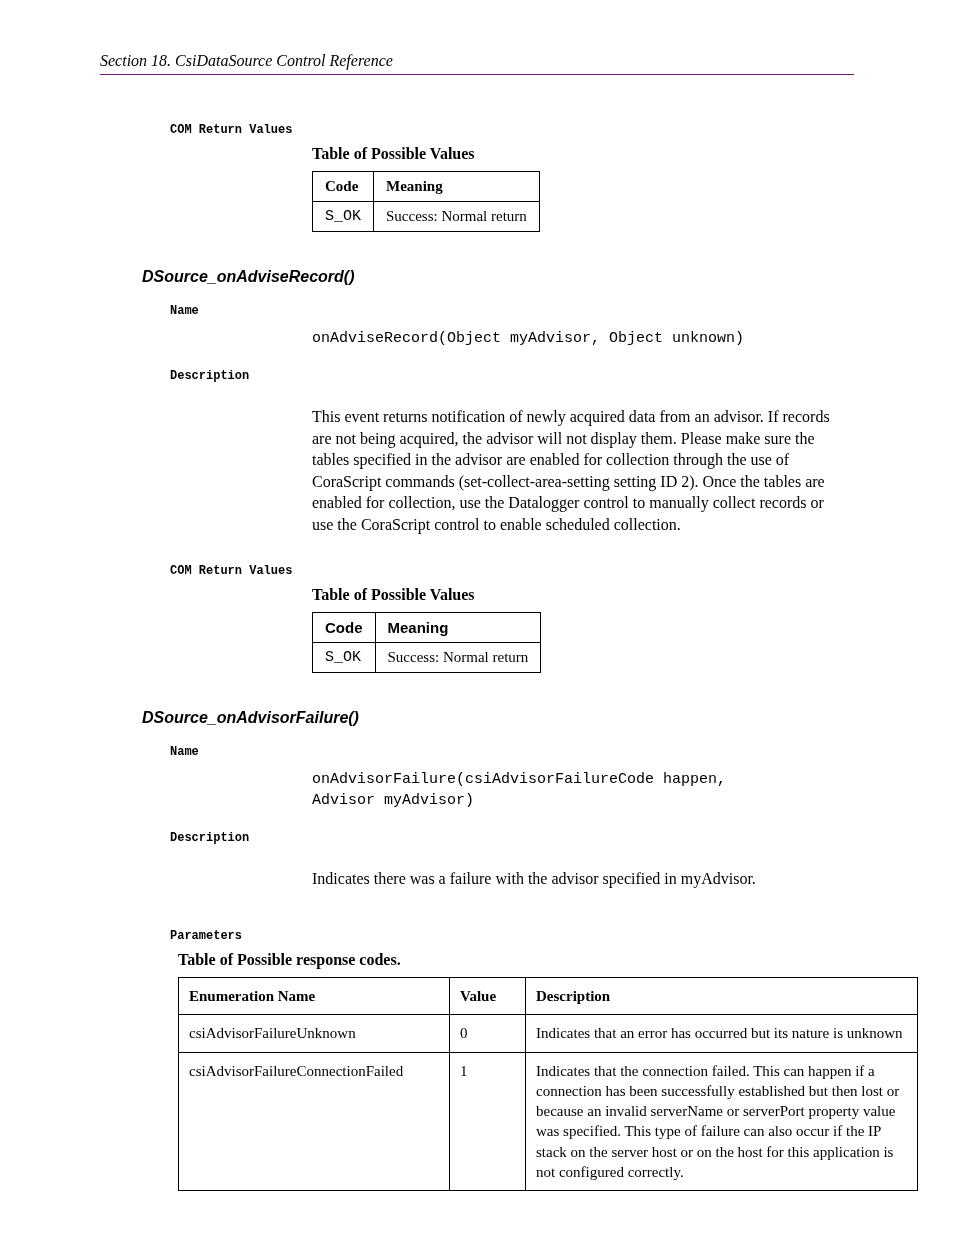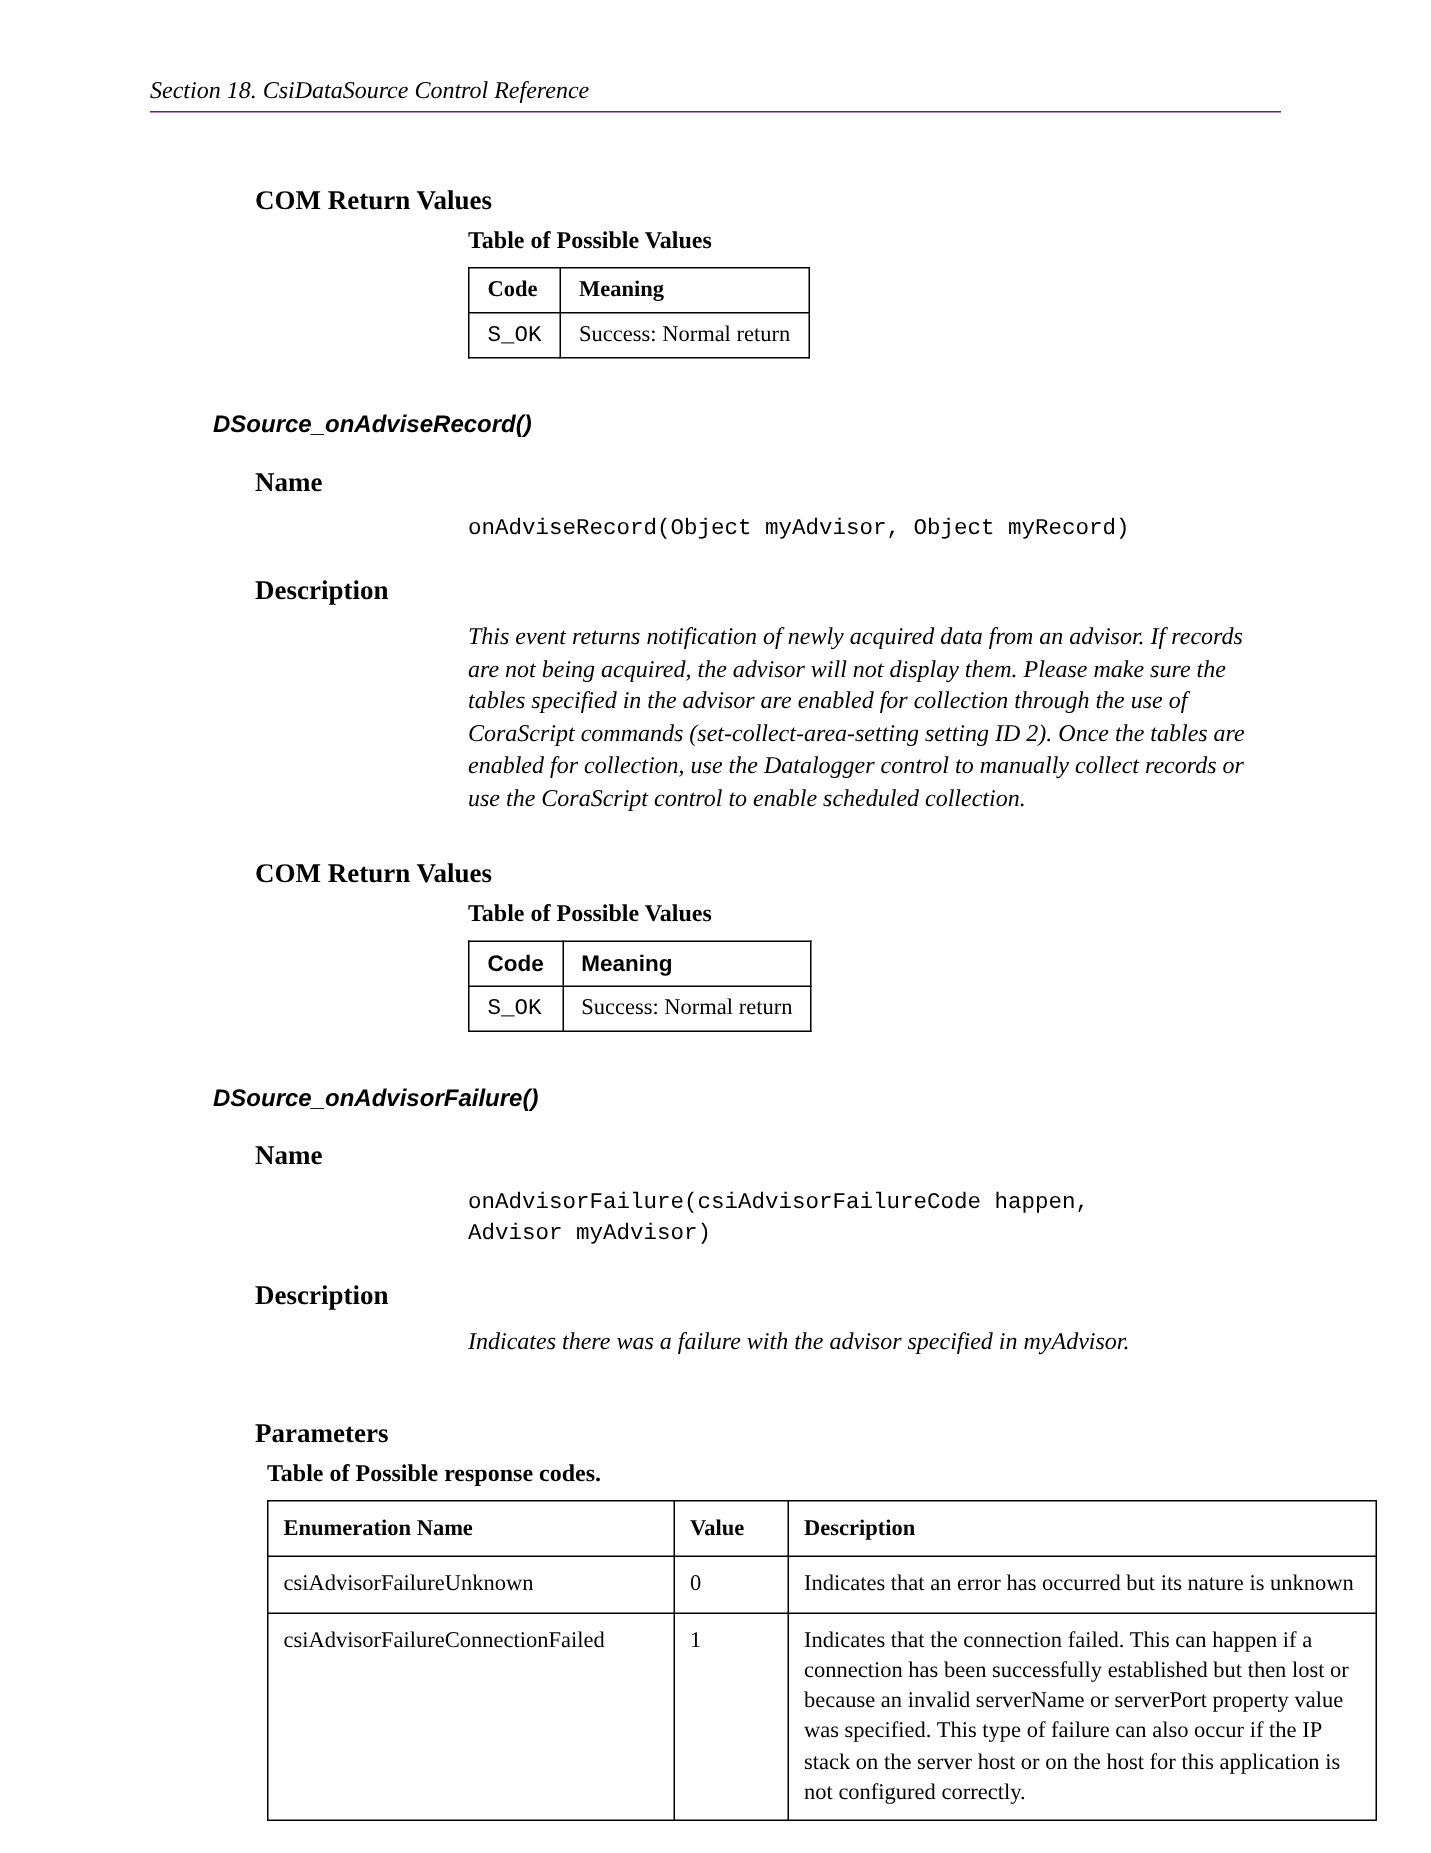--- a/index.html
+++ b/index.html
@@ -15,23 +15,23 @@
     box-sizing: border-box;
   }
   .running-head {
     font-style: italic;
     font-size: 16px;
     border-bottom: 1px solid #701a75;
     padding-bottom: 4px;
     margin-bottom: 48px;
   }
   .h-sub {
-    font-family: Liberation Serif, serif;
+    font-family: Liberation Mono, monospace;
     font-weight: bold;
-    font-size: 18px;
+    font-size: 12px;
     margin-left: 70px;
     margin-top: 18px;
     margin-bottom: 6px;
   }
   .h-sub.description { margin-top: 20px; }
   .h-sub.com { margin-top: 28px; }
   .table-caption {
     font-weight: bold;
     font-size: 16px;
     margin-left: 212px;
@@ -81,22 +81,21 @@
     margin-top: 10px;
     margin-bottom: 10px;
     white-space: pre-line;
     line-height: 1.4;
   }
   .body-text {
     font-size: 16px;
     margin-left: 212px;
     margin-right: 10px;
     line-height: 1.35;
-    margin-top: 10px;
-    font-style: italic;
+    margin-top: 23px;
   }
   .event-head {
     font-family: Arial, Helvetica, sans-serif;
     font-weight: bold;
     font-style: italic;
     font-size: 16px;
     margin-left: 42px;
     margin-top: 36px;
   }
   .col-enum { width: 250px; }
@@ -120,21 +119,21 @@
     <tr>
       <td class="mono">S_OK</td>
       <td>Success: Normal return</td>
     </tr>
   </tbody>
     </table>
 
   <div class="event-head">DSource_onAdviseRecord()</div>
 
   <div class="h-sub">Name</div>
-  <div class="sig">onAdviseRecord(Object myAdvisor, Object myRecord)</div>
+  <div class="sig">onAdviseRecord(Object myAdvisor, Object unknown)</div>
 
   <div class="h-sub description">Description</div>
   <div class="body-text">This event returns notification of newly acquired data from an advisor.  If records are not being acquired, the advisor will not display them.  Please make sure the tables specified in the advisor are enabled for collection through the use of CoraScript commands (set-collect-area-setting setting ID 2).  Once the tables are enabled for collection, use the Datalogger control to manually collect records or use the CoraScript control to enable scheduled collection.</div>
 
   <div class="h-sub com">COM Return Values</div>
   <div class="table-caption">Table of Possible Values</div>
   <table class="codes">
     <tbody>
         <tr>
       <th style="font-family:Arial,Helvetica,sans-serif">Code</th>

